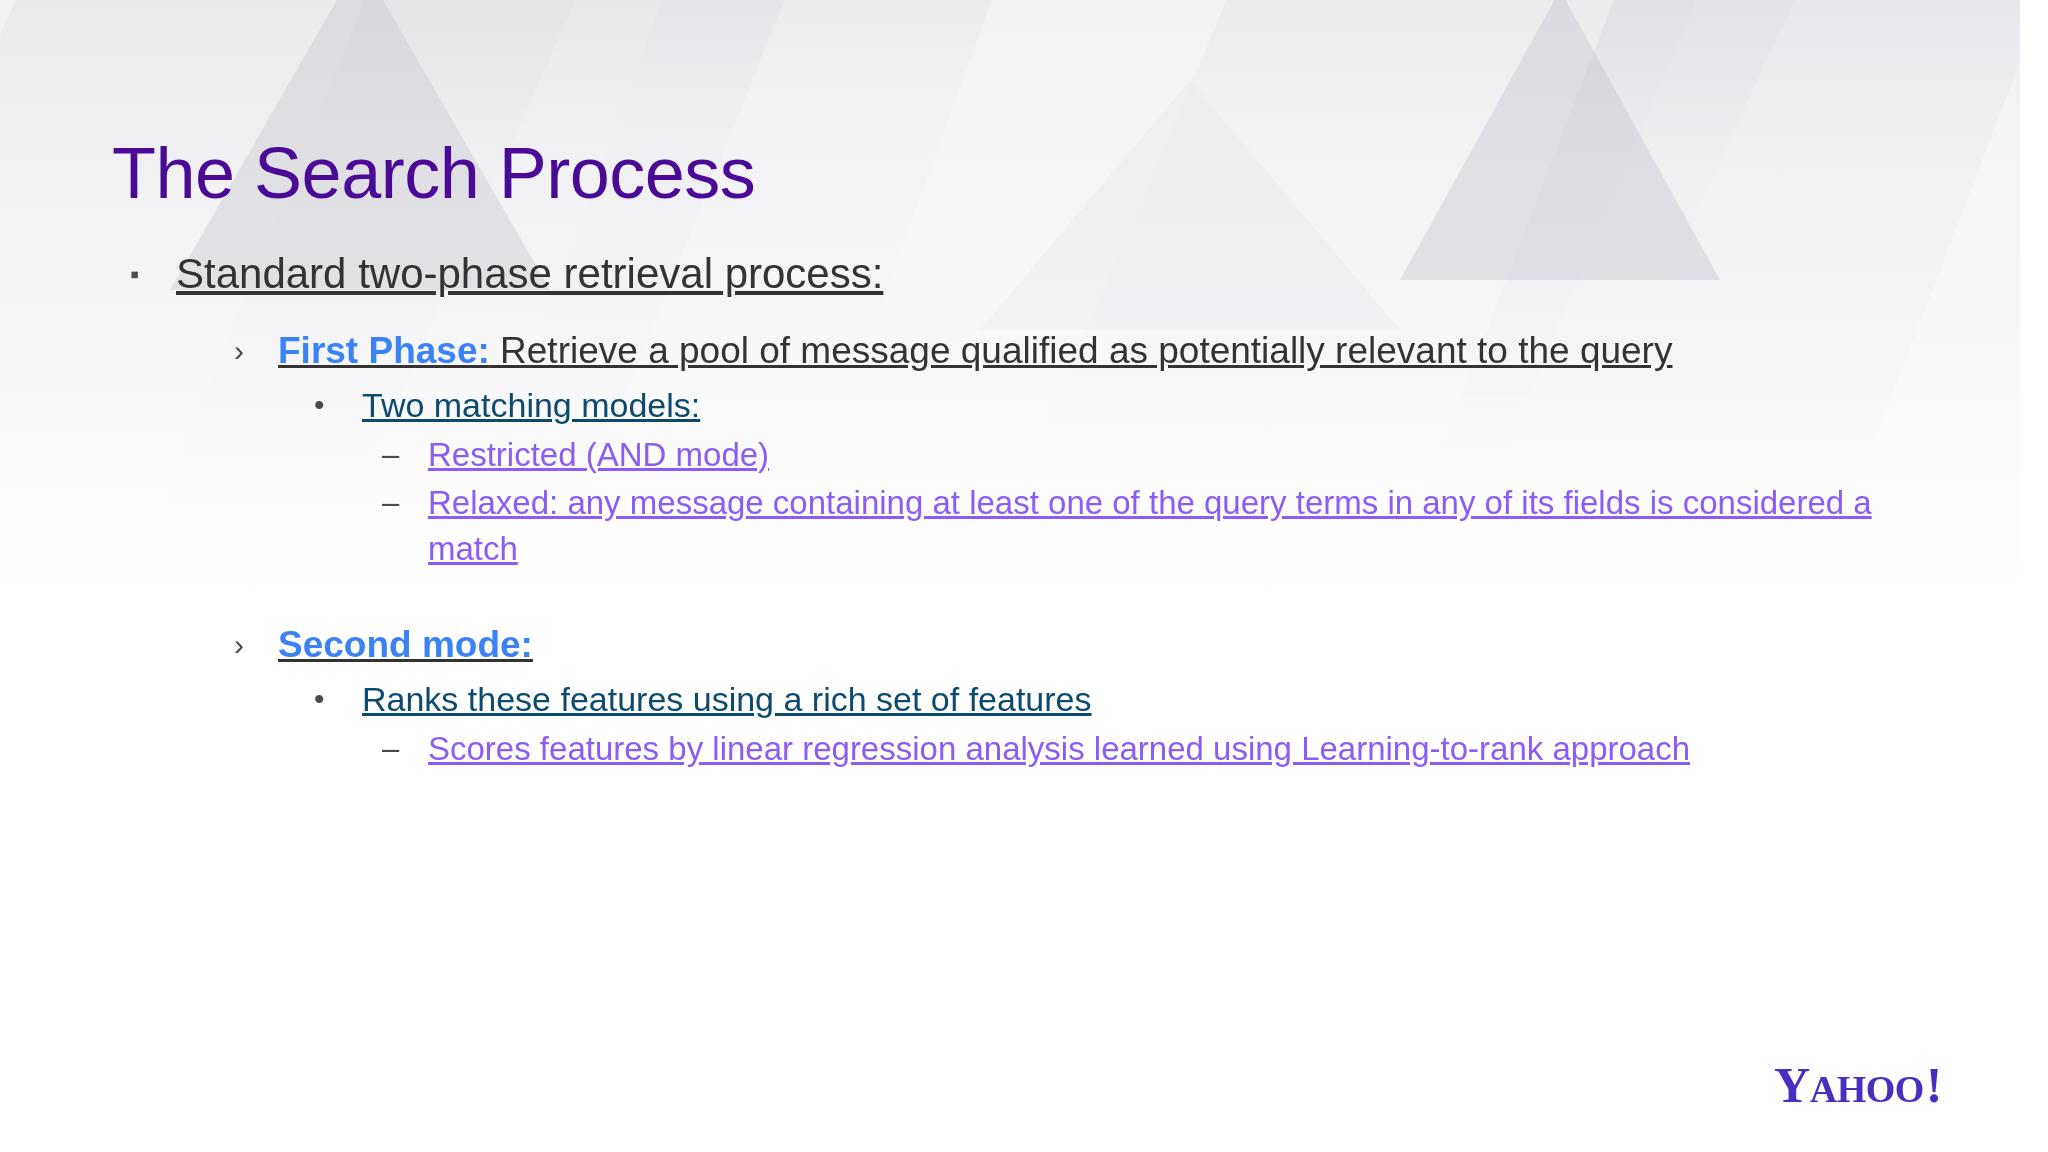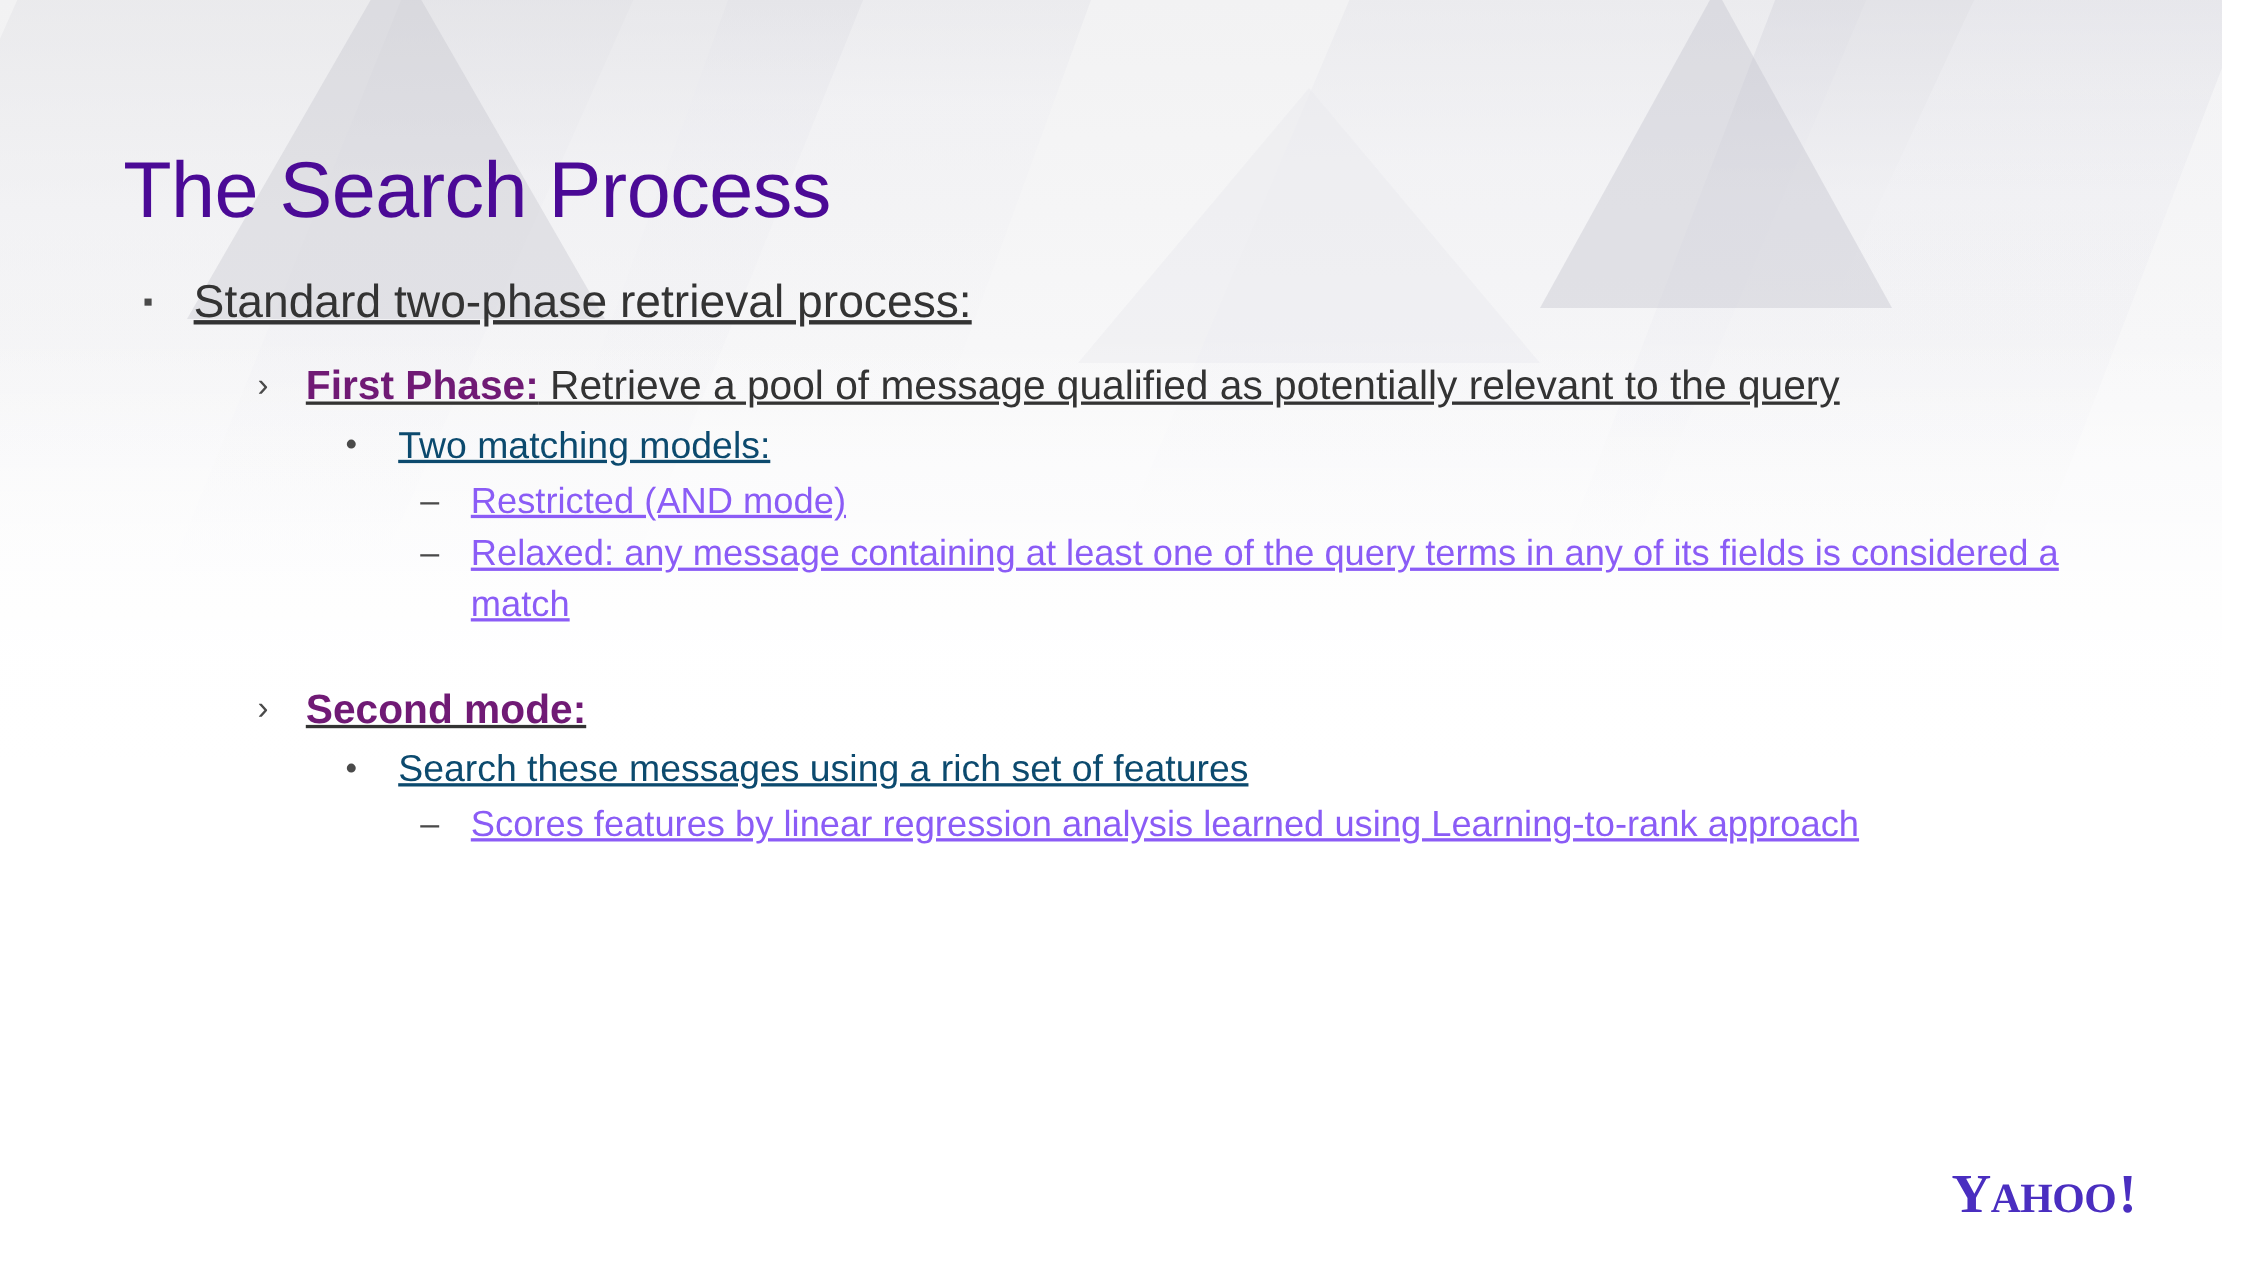--- a/index.html
+++ b/index.html
@@ -171,21 +171,21 @@
     color: #4a4a4a;
   }
   .lvl2 .btext {
     font-size: 37px;
     line-height: 50px;
     color: #333333;
     max-width: 1700px;
   }
   .lvl2 .btext b {
     font-weight: 700;
-    color: #701a75;
+    color: #3b82f6;
   }
 
   
   .lvl3 {
     margin: 0 0 4px 0;
     padding-left: 184px;
   }
   .lvl3 .marker {
     width: 48px;
     font-size: 30px;
@@ -287,21 +287,21 @@
 
       <div class="gap-md"></div>
 
       <div class="bullet-row lvl2">
         <span class="marker">›</span>
         <span class="btext"><b>Second mode:</b></span>
       </div>
 
       <div class="bullet-row lvl3">
         <span class="marker">•</span>
-        <span class="btext">Search these messages using a rich set of features</span>
+        <span class="btext">Ranks these features using a rich set of features</span>
       </div>
 
       <div class="bullet-row lvl4">
         <span class="marker">–</span>
         <span class="btext">Scores features by linear regression analysis learned using Learning-to-rank approach</span>
       </div>
 
     </div>
 
     <div class="yahoo-logo">

